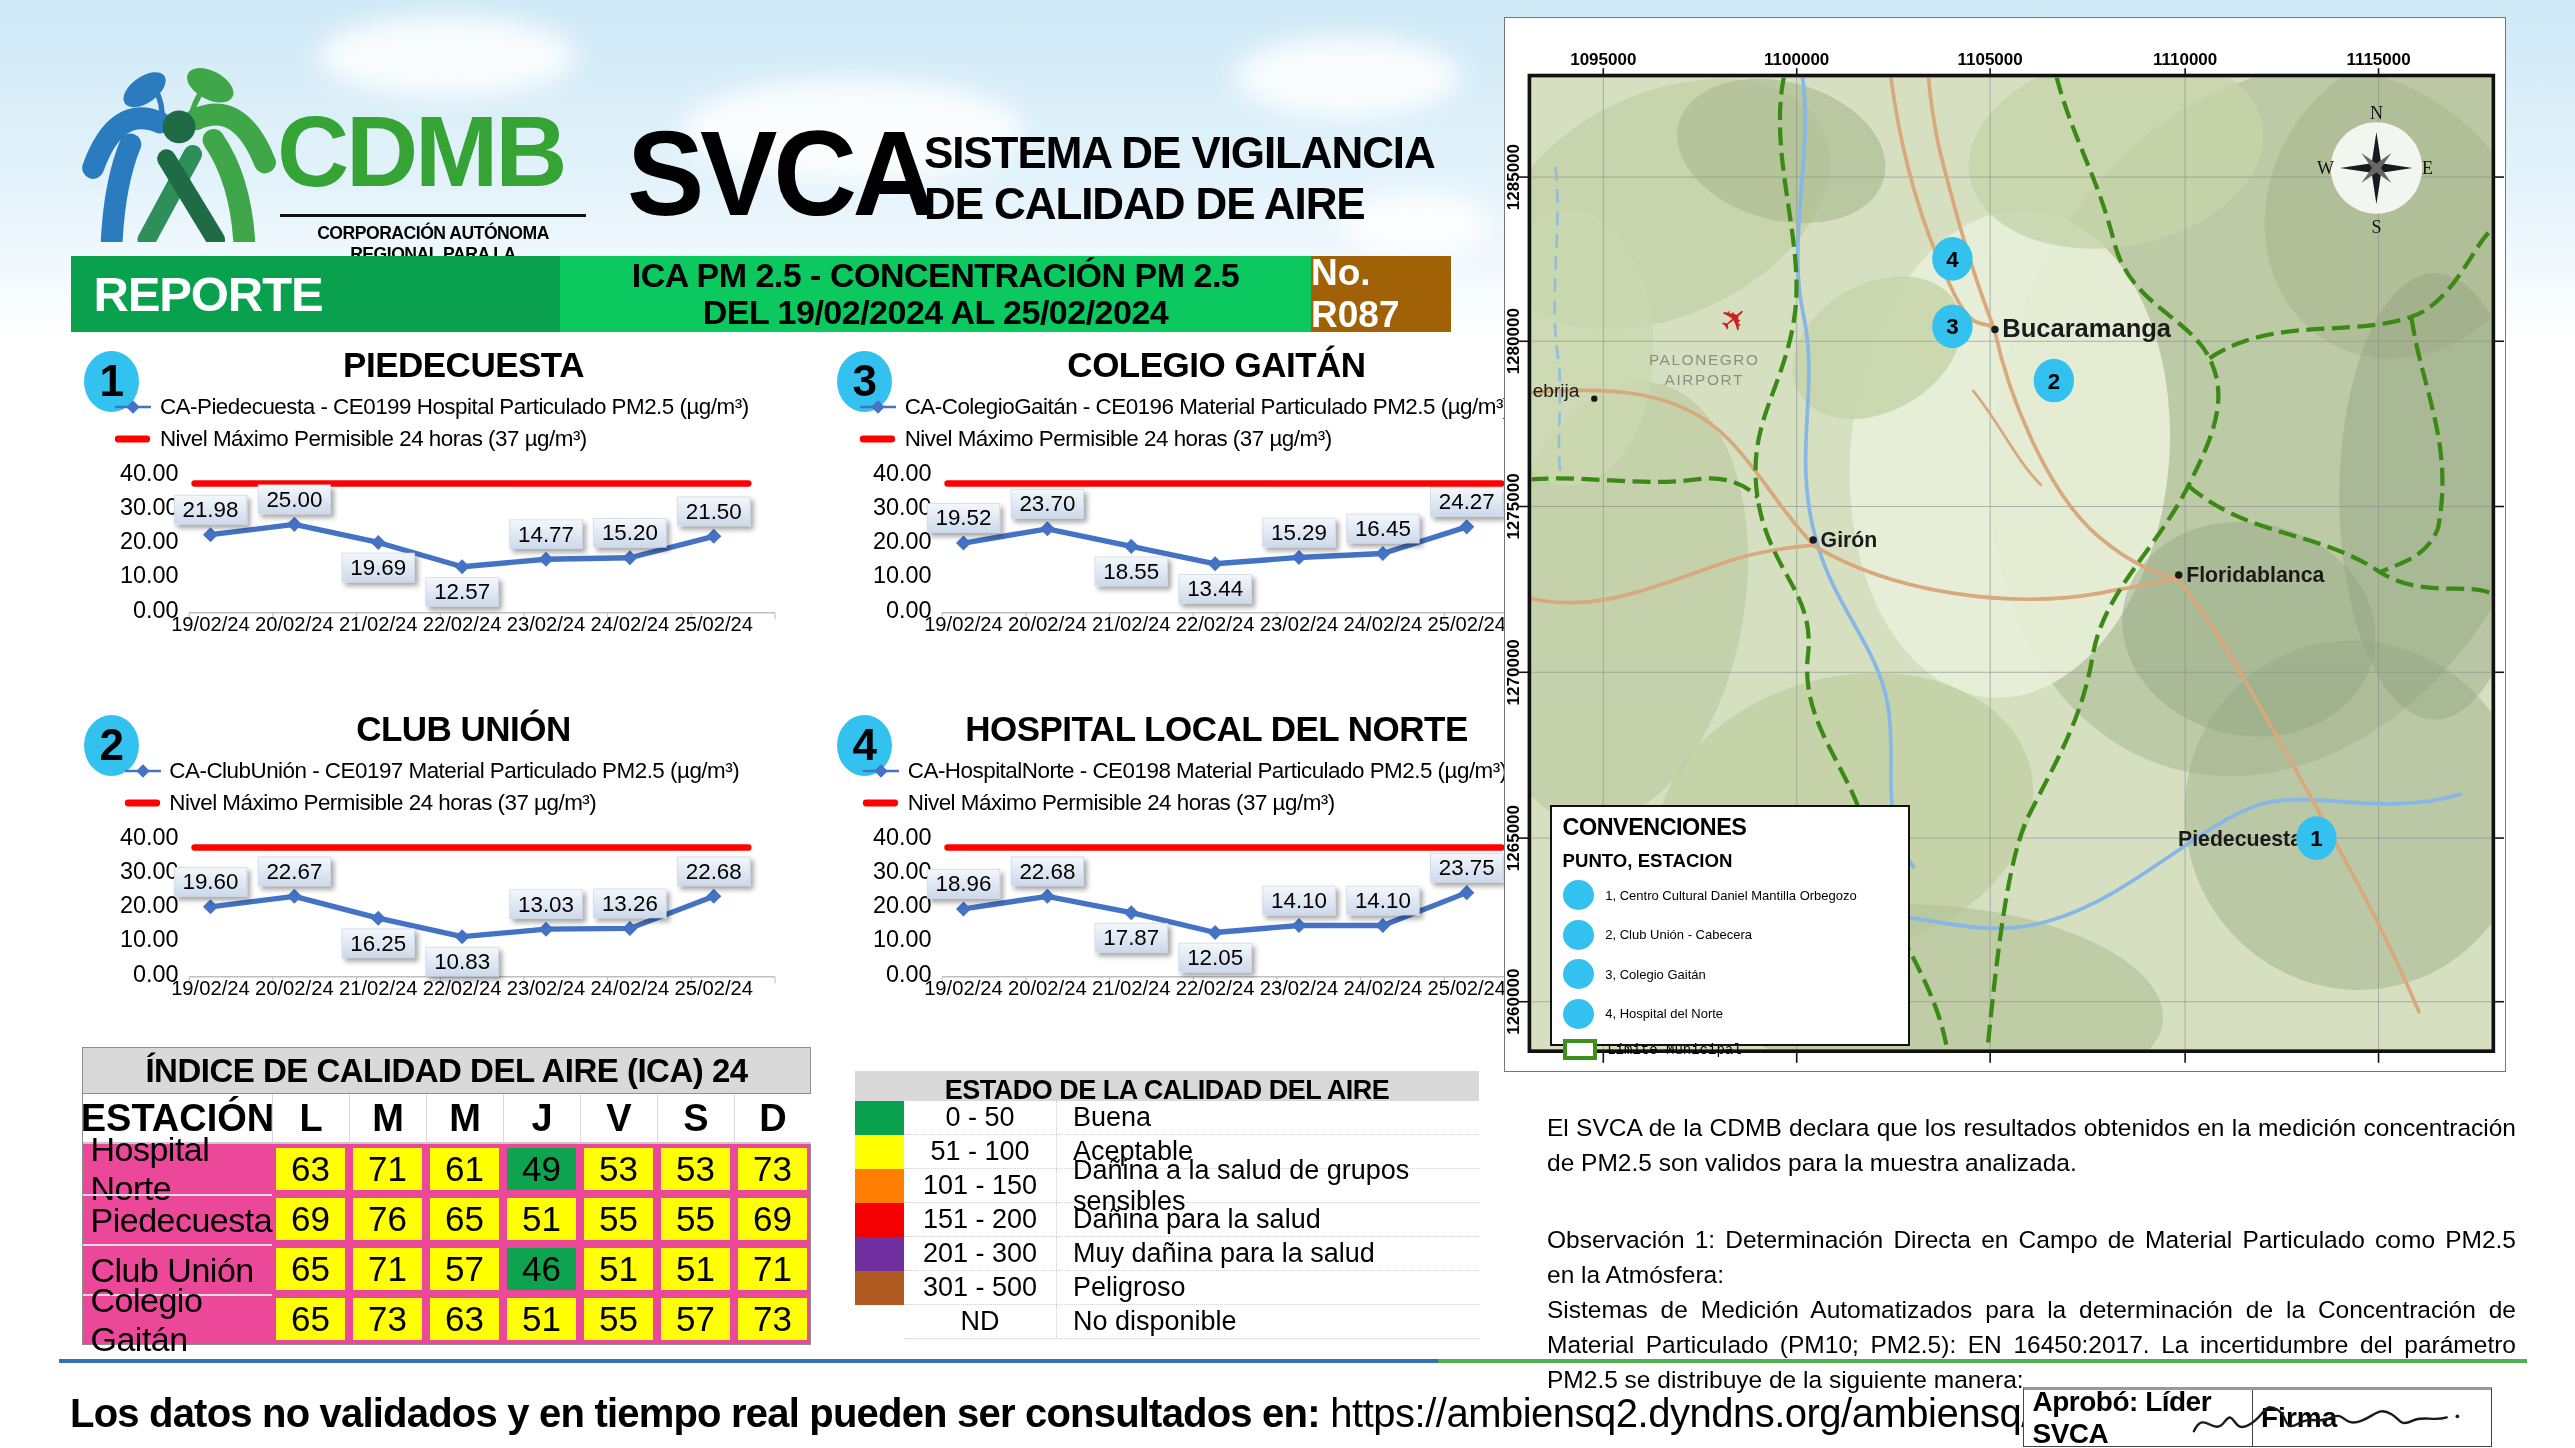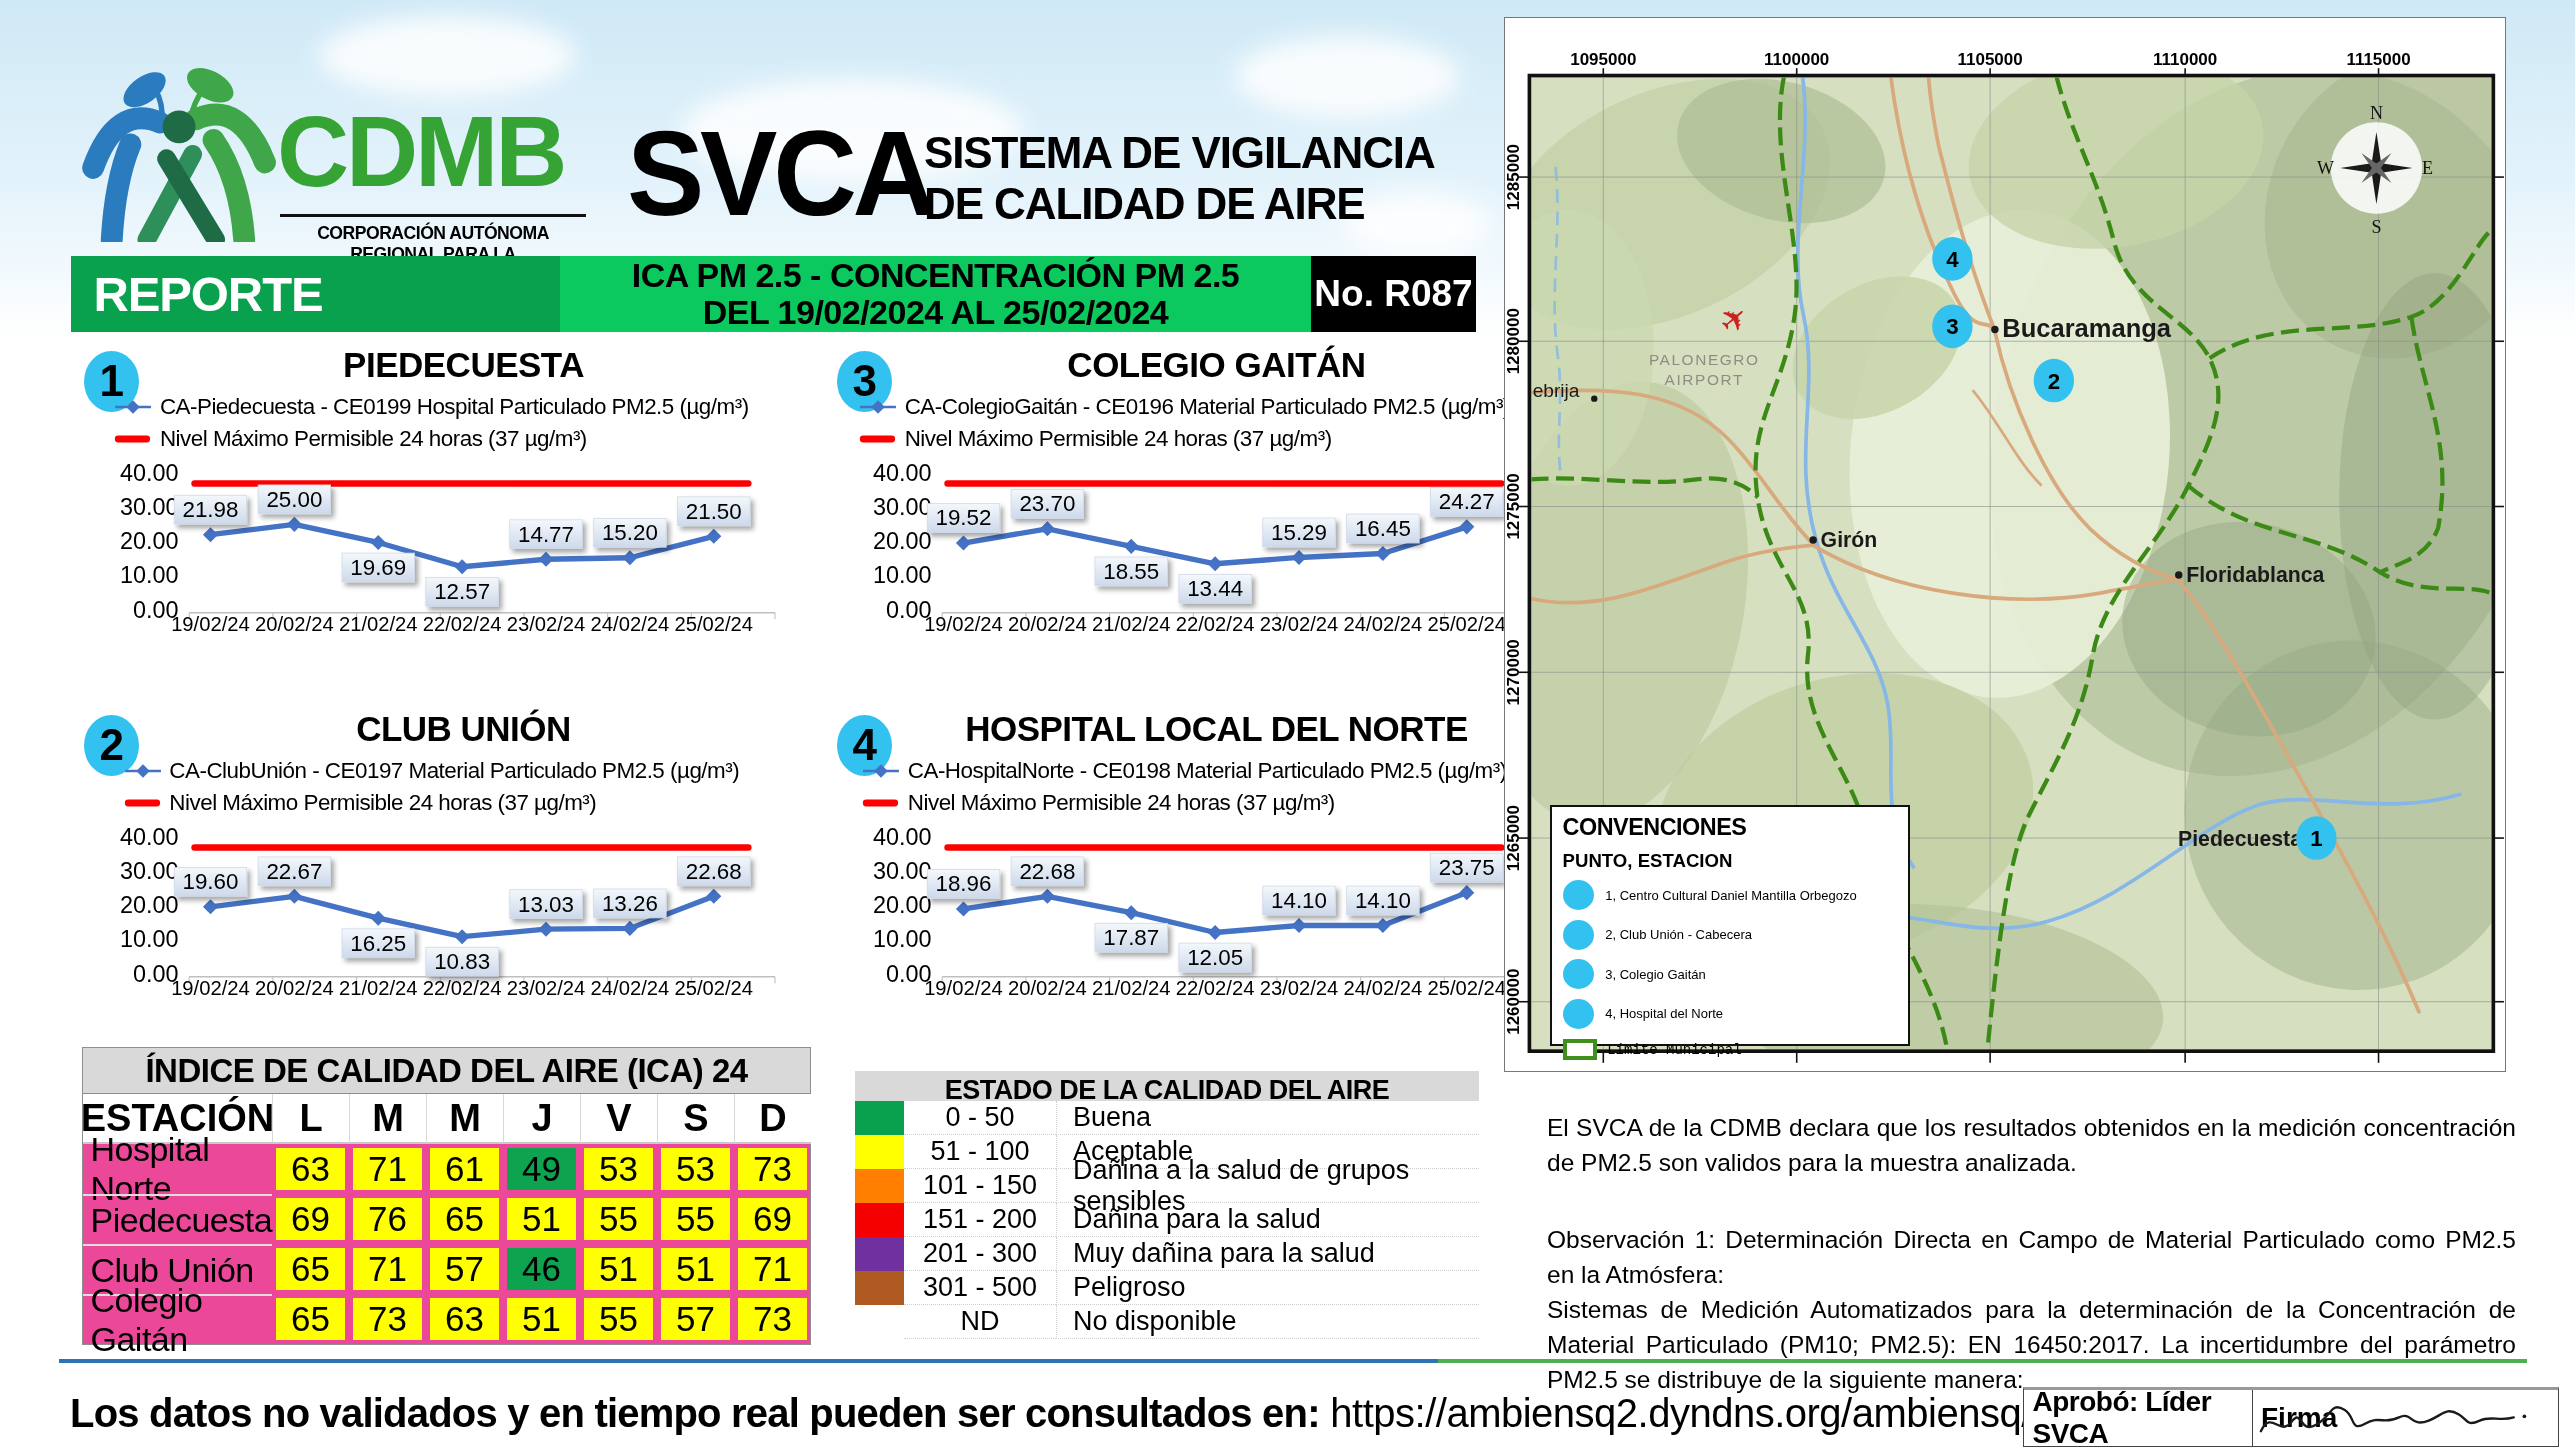--- a/index.html
+++ b/index.html
@@ -20,21 +20,21 @@
              letter-spacing:-4.3px;transform:scaleY(1.04);transform-origin:top left;}
   .app-sub{position:absolute;left:924px;top:127px;font-size:44px;font-weight:bold;
            line-height:51px;letter-spacing:-1.1px;}
 
   
   .banner{position:absolute;left:71px;top:256px;height:76px;display:flex;}
   .bseg1{width:489px;background:#0AA14E;color:#fff;font-weight:bold;font-size:49px;
          line-height:76px;padding-left:22.4px;box-sizing:border-box;letter-spacing:-1.1px;}
   .bseg2{width:751px;background:#0BC95F;color:#000;font-weight:bold;font-size:34px;
          text-align:center;display:flex;flex-direction:column;justify-content:center;line-height:37px;letter-spacing:-0.5px;}
-  .bseg3{width:165px;background:#000000;color:#fff;font-weight:bold;font-size:37px;
+  .bseg3{width:140px;background:#a16207;color:#fff;font-weight:bold;font-size:37px;
          display:flex;align-items:center;justify-content:center;}
 
   
   .chart-panel{position:absolute;width:703px;height:303px;}
   .chart-num{position:absolute;left:4.3px;top:9.6px;width:55px;height:61px;background:#33C1F0;
              border-radius:50%;display:flex;align-items:center;justify-content:center;
              font-size:44px;font-weight:bold;color:#000;}
   .chart-title{position:absolute;left:64px;right:0;top:4.3px;text-align:center;
                font-size:35px;font-weight:bold;letter-spacing:-0.5px;}
   .chart-legend{position:absolute;left:0;right:0;top:53px;display:flex;flex-direction:column;align-items:center;}
@@ -88,21 +88,21 @@
   .conv-label{font-size:13px;}
   .conv-lim{display:flex;align-items:center;gap:10.6px;margin-top:9.6px;}
   .conv-sw{width:34px;height:21px;background:#fff;border:4.8px solid #3F8F1D;box-sizing:border-box;}
   .conv-lim span{font-size:14px;font-family:Liberation Mono, monospace;}
 
   
   .sep-blue{position:absolute;left:59px;top:1359px;width:1379px;height:3.7px;background:#2E74B5;}
   .sep-green{position:absolute;left:1438px;top:1359px;width:1089px;height:3.7px;background:#4CAF50;}
   #footer-line{position:absolute;left:70px;top:1391px;font-size:40px;letter-spacing:-0.5px;white-space:nowrap;}
   #footer-line b{letter-spacing:-0.8px;}
-  #appr{position:absolute;left:2023px;top:1387px;width:536px;height:60px;background:#fff;
+  #appr{position:absolute;left:2023px;top:1387px;width:469px;height:60px;background:#fff;
         border:1.6px solid #444;border-top:3.7px solid #999;box-sizing:border-box;display:flex;}
   #appr .c1{width:219px;border-right:1.6px solid #444;display:flex;align-items:center;
             padding-left:8.5px;font-size:28px;font-weight:bold;letter-spacing:-0.5px;}
   #appr .c2{flex:1;display:flex;align-items:center;padding-left:8.5px;font-size:28px;
             font-weight:bold;position:relative;}
   #sig{position:absolute;right:9.6px;top:4.3px;}
 </style>
 </head>
 <body>
 

